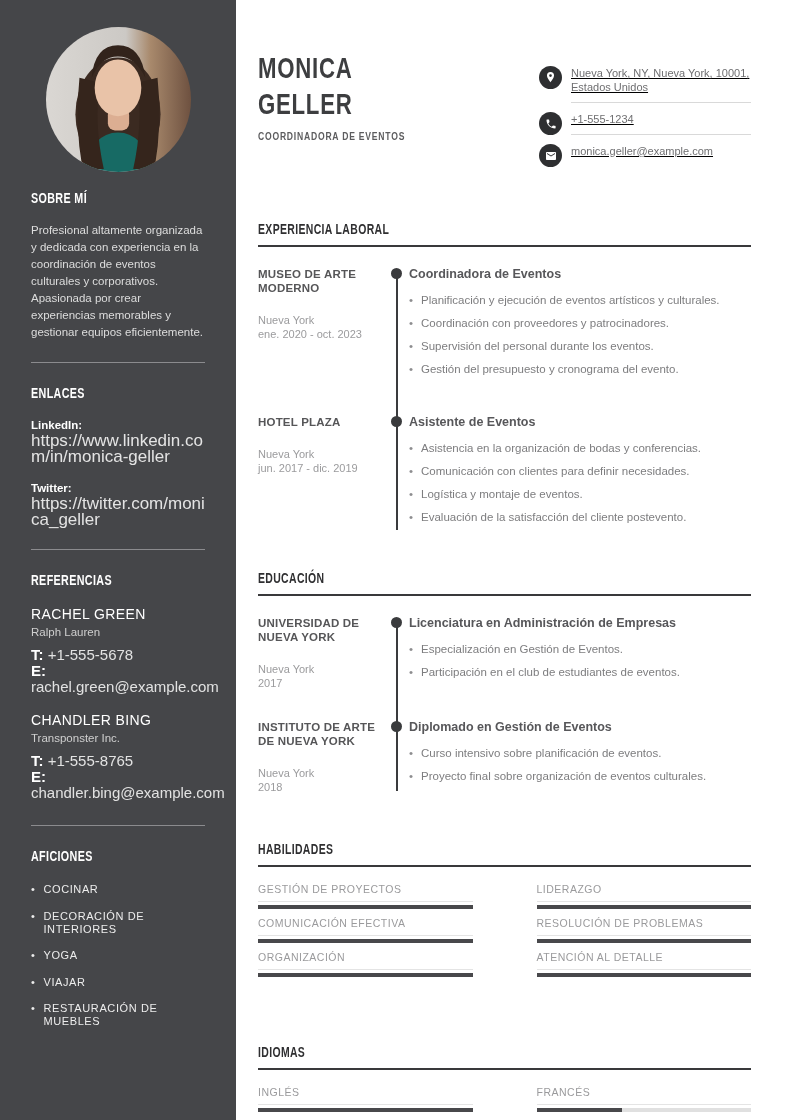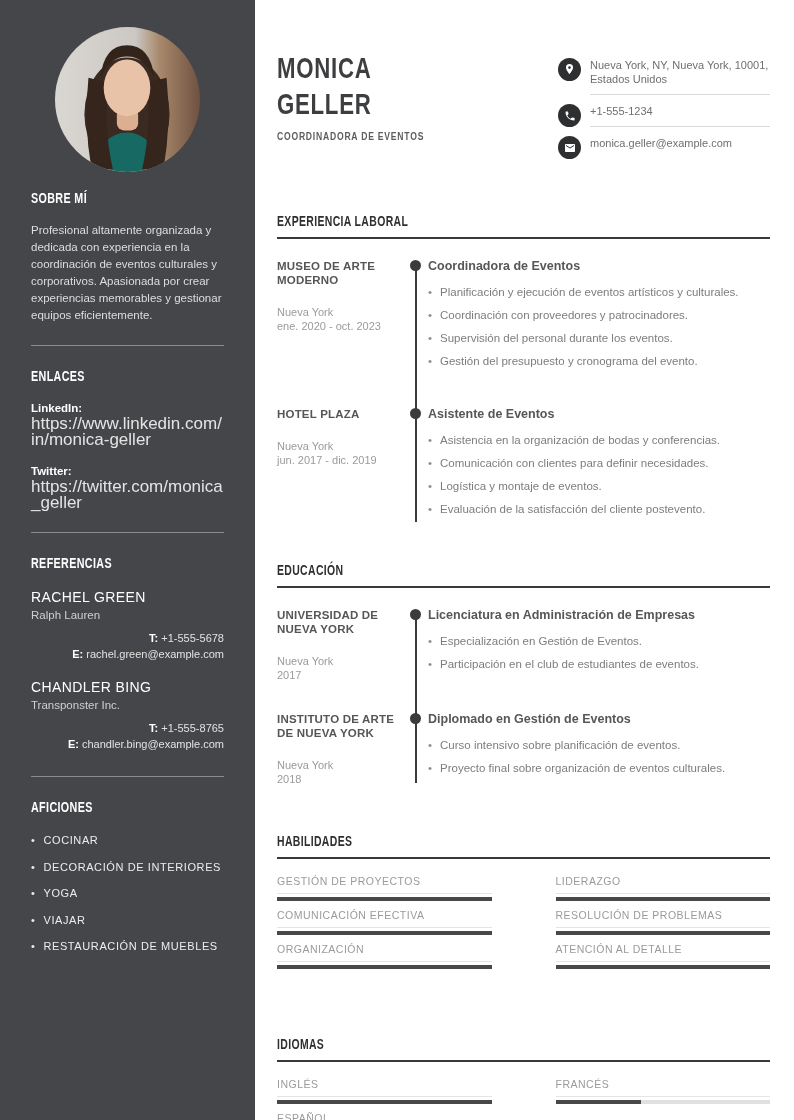--- a/index.html
+++ b/index.html
@@ -1,50 +1,50 @@
 <!DOCTYPE html>
 <html><head>
 <meta charset="utf-8">
 <style>
   * { margin:0; padding:0; box-sizing:border-box; }
   html,body { width:794px; height:1120px; }
   body { font-family:"Liberation Sans", sans-serif; background:#ffffff; overflow:hidden; }
   .page { display:flex; width:794px; height:1120px; }
 
   
-  .sidebar { width:255px; height:1120px; background:#454649; color:#fff; padding:0 31px; flex-shrink:0; }
+  .sidebar { width:236px; height:1120px; background:#454649; color:#fff; padding:0 31px; flex-shrink:0; }
   .photo-wrap { width:145px; height:145px; border-radius:50%; overflow:hidden; margin:27px auto 0; }
   .photo-wrap svg { display:block; }
   .sb-heading-wrap { margin-top:0; }
   .sb-heading { display:inline-block; transform:scaleX(.74); transform-origin:0 50%; font-size:14.5px; font-weight:bold; letter-spacing:.5px; color:#ffffff; white-space:nowrap; }
   .sb-about { margin-top:17px; }
   .sb-text { font-size:11.5px; line-height:17px; color:#dddddd; }
   .sb-divider { border:none; border-top:1px solid #8b8b8e; margin:21px 0 0; }
   .sb-section { margin-top:21px; }
   .link-item { margin-top:15px; }
   .link-label { font-size:11.5px; font-weight:bold; color:#ffffff; line-height:16px; }
   .link-url { font-size:17px; color:#e4e4e4; line-height:16px; word-break:break-all; display:block; cursor:pointer; }
   .ref-name { margin-top:17px; font-size:14px; letter-spacing:.4px; color:#ffffff; line-height:17px; }
   .ref-company { margin-top:2px; font-size:11.5px; color:#cfcfcf; line-height:15px; }
   .ref-contact { margin-top:7px; }
-  .ref-line { font-size:11px; color:#e2e2e2; line-height:16px;text-align:right; }
+  .ref-line { font-size:15px; color:#e2e2e2; line-height:16px; }
   .ref-line b { color:#ffffff; }
   .hobby-list { list-style:none; margin-top:18px; }
   .hobby-item { display:flex; font-size:11px; letter-spacing:.6px; color:#ededed; line-height:13px; margin-bottom:13.5px; }
   .hobby-item .b { margin-right:8px; }
 
   
   .main { width:539px; background:#fff; padding:0 24px 0 22px; }
   .header-row { display:flex; margin-top:50px; }
   .name-block { flex:1; }
   .name-line { font-size:30px; font-weight:bold; color:#3d3e40; line-height:36px; letter-spacing:1px; }
   .name-line span { display:inline-block; transform:scaleX(.74); transform-origin:0 50%; white-space:nowrap; }
   .job-title { margin-top:8px; font-size:11px; font-weight:bold; letter-spacing:1px; color:#5d5d5f; }
   .job-title span { display:inline-block; transform:scaleX(.78); transform-origin:0 50%; white-space:nowrap; }
-  .contact-block { width:212px; flex-shrink:0; margin-top:8px; }
+  .contact-block { width:212px; flex-shrink:0; margin-top:16px;text-decoration:underline; }
   .contact-row { display:flex; align-items:flex-start; margin-bottom:9px; }
   .icon-circle { width:23px; height:23px; border-radius:50%; background:#2e2f31; display:flex; align-items:center; justify-content:center; flex-shrink:0; }
   .icon-circle svg { display:block; }
   .contact-text { margin-left:9px; flex:1; font-size:11px; color:#6f6f71; line-height:14px; padding-bottom:8px; }
   .contact-row.lined .contact-text { border-bottom:1px solid #d9d9d9; }
 
   .m-section { margin-top:44px; }
   .m-heading-wrap { border-bottom:2px solid #39393b; padding-bottom:7px; }
   .m-heading { display:inline-block; transform:scaleX(.72); transform-origin:0 50%; font-size:14.5px; font-weight:bold; letter-spacing:.5px; color:#2f2f31; white-space:nowrap; }
 

